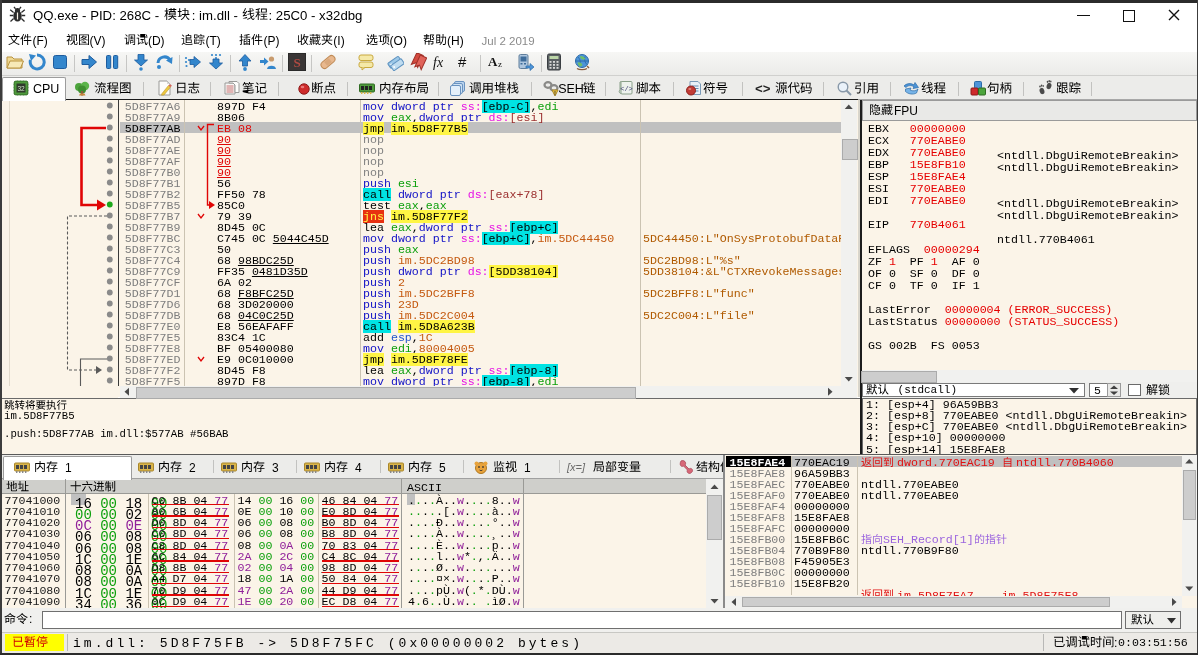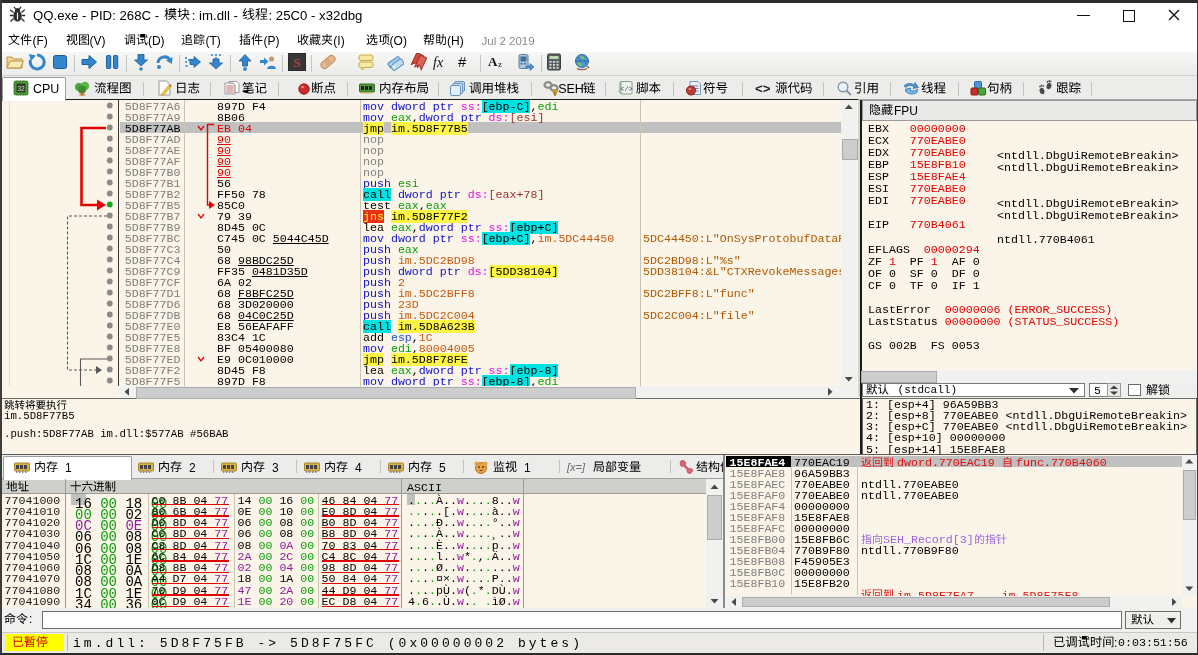--- a/index.html
+++ b/index.html
@@ -380,21 +380,21 @@
 5D8F77D6
 5D8F77DB
 5D8F77E0
 5D8F77E5
 5D8F77E8
 5D8F77ED
 5D8F77F2
 5D8F77F5</pre>
 <pre style="position:absolute;left:217px;top:100.8px;margin:0;font-family:'Liberation Mono',monospace;font-size:11.63px;line-height:11.0px;color:#000;z-index:5;">897D F4
 8B06
-<span style="color:#E00505;">EB 04</span>
+<span style="color:#E00505;">EB 08</span>
 <span style="color:#E00505;text-decoration:underline;text-decoration-color:#E00505;text-underline-offset:1px;">90</span>
 <span style="color:#E00505;text-decoration:underline;text-decoration-color:#E00505;text-underline-offset:1px;">90</span>
 <span style="color:#E00505;text-decoration:underline;text-decoration-color:#E00505;text-underline-offset:1px;">90</span>
 <span style="color:#E00505;text-decoration:underline;text-decoration-color:#E00505;text-underline-offset:1px;">90</span>
 56
 FF50 78
 85C0
 79 39
 8D45 0C
 C745 0C <span style="text-decoration:underline;text-decoration-color:#000;text-underline-offset:1px;">5044C45D</span>
@@ -535,21 +535,21 @@
 ESI   <span style="color:#E60000">770EABE0</span>
 EDI   <span style="color:#E60000">770EABE0</span>
 
 EIP   <span style="color:#E60000">770B4061</span>
 
 EFLAGS  <span style="color:#E60000">00000294</span>
 ZF <span style="color:#E60000">1</span>  PF <span style="color:#E60000">1</span>  AF 0
 OF 0  SF 0  DF 0
 CF 0  TF 0  IF 1
 
-LastError  <span style="color:#E60000">00000006 (ERROR_SUCCESS)</span>
+LastError  <span style="color:#E60000">00000004 (ERROR_SUCCESS)</span>
 LastStatus <span style="color:#E60000">00000000 (STATUS_SUCCESS)</span>
 
 GS 002B  FS 0053</pre>
 <pre style="position:absolute;left:997px;top:149.6px;margin:0;font-family:'Liberation Mono',monospace;font-size:11.63px;line-height:12.05px;color:#000;z-index:5;">&lt;ntdll.DbgUiRemoteBreakin&gt;</pre>
 <pre style="position:absolute;left:997px;top:161.65px;margin:0;font-family:'Liberation Mono',monospace;font-size:11.63px;line-height:12.05px;color:#000;z-index:5;">&lt;ntdll.DbgUiRemoteBreakin&gt;</pre>
 <pre style="position:absolute;left:997px;top:197.8px;margin:0;font-family:'Liberation Mono',monospace;font-size:11.63px;line-height:12.05px;color:#000;z-index:5;">&lt;ntdll.DbgUiRemoteBreakin&gt;</pre>
 <pre style="position:absolute;left:997px;top:209.85000000000002px;margin:0;font-family:'Liberation Mono',monospace;font-size:11.63px;line-height:12.05px;color:#000;z-index:5;">&lt;ntdll.DbgUiRemoteBreakin&gt;</pre>
 <pre style="position:absolute;left:997px;top:233.95px;margin:0;font-family:'Liberation Mono',monospace;font-size:11.63px;line-height:12.05px;color:#000;z-index:5;">ntdll.770B4061</pre>
 <div style="position:absolute;left:860px;top:370px;width:336.5px;height:11.5px;background:#F1F1EF;z-index:6"></div>
 <div style="position:absolute;left:861px;top:371px;width:74px;height:9.5px;background:#CDCDCD;border:1px solid #ABABAB;z-index:7"></div>
@@ -853,27 +853,27 @@
 F45905E3
 00000000
 15E8FB20</pre>
 <svg style="position:absolute;left:861px;top:456.8px;z-index:6;" width="34" height="13" viewBox="0 0 34 13">
     <path d="M 0.8 0.8 C 1.3 1.4 2.0 2.1 2.3 2.6 L 3.0 2.1 C 2.7 1.7 2.0 0.9 1.5 0.4 Z M 2.7 4.1 L0.5 4.1 L0.5 4.9 L1.9 4.9 L1.9 8.0 C 1.5 8.2 0.9 8.6 0.4 9.2 L 0.9 9.9 C 1.4 9.3 1.9 8.7 2.3 8.7 C 2.5 8.7 2.9 9.0 3.4 9.3 C 4.1 9.7 5.1 9.8 6.4 9.8 C 7.5 9.8 9.5 9.7 10.3 9.7 C 10.3 9.5 10.5 9.1 10.6 8.8 C 9.5 9.0 7.8 9.0 6.5 9.0 C 5.2 9.0 4.3 9.0 3.5 8.6 C 3.2 8.4 2.9 8.2 2.7 8.1 Z M 5.3 4.7 C 5.8 5.2 6.5 5.7 7.1 6.2 C 6.3 6.9 5.5 7.4 4.6 7.7 C 4.8 7.8 5.0 8.1 5.1 8.3 C 6.0 8.0 6.9 7.4 7.7 6.7 C 8.3 7.3 8.9 7.9 9.3 8.3 L 10.0 7.7 C 9.6 7.3 8.9 6.7 8.2 6.1 C 8.9 5.3 9.5 4.2 9.9 3.0 L 9.4 2.8 L 9.2 2.8 L5.0 2.8 L5.0 1.5 C 6.8 1.4 8.9 1.2 10.2 0.8 L 9.5 0.2 C 8.3 0.5 6.1 0.7 4.2 0.8 L4.2 3.2 C 4.2 4.6 4.1 6.4 3.0 7.7 C 3.2 7.8 3.6 8.0 3.7 8.2 C 4.8 6.9 5.0 5.0 5.0 3.6 L8.9 3.6 C 8.6 4.4 8.1 5.0 7.6 5.6 C 7.0 5.2 6.4 4.7 5.9 4.3 Z M 15.1 3.7 L17.8 3.7 L17.8 6.3 L15.1 6.3 Z M 14.3 3.0 L14.3 7.0 L18.6 7.0 L18.6 3.0 Z M 11.9 0.5 L11.9 10.1 L12.7 10.1 L12.7 9.5 L20.2 9.5 L20.2 10.1 L21.1 10.1 L21.1 0.5 Z M 12.7 8.7 L12.7 1.3 L20.2 1.3 L20.2 8.7 Z M 29.1 0.9 L29.1 7.6 L29.8 7.6 L29.8 0.9 Z M 31.2 0.2 L31.2 8.8 C 31.2 9.0 31.2 9.1 31.0 9.1 C 30.8 9.1 30.2 9.1 29.5 9.1 C 29.7 9.3 29.8 9.7 29.9 9.9 C 30.7 9.9 31.2 9.9 31.6 9.7 C 31.9 9.6 32.0 9.3 32.0 8.8 L32.0 0.2 Z M 22.7 8.8 C 24.3 9.3 26.4 8.9 28.4 8.5 L 28.3 7.8 L 26.0 8.2 L26.0 6.5 L28.2 6.5 L28.2 5.7 L26.0 5.7 L26.0 4.6 L25.2 4.6 L25.2 5.7 L23.1 5.7 L23.1 6.5 L25.2 6.5 L25.2 8.3 Z M 23.3 4.4 C 23.6 4.3 24.0 4.2 27.4 3.9 C 27.6 4.2 27.7 4.4 27.8 4.6 L 28.4 4.2 C 28.1 3.6 27.4 2.6 26.8 1.8 L 26.2 2.2 C 26.4 2.5 26.7 2.9 27.0 3.3 L 24.2 3.5 C 24.6 2.9 25.1 2.2 25.5 1.5 L28.4 1.5 L28.4 0.7 L22.8 0.7 L22.8 1.5 L24.5 1.5 C 24.2 2.2 23.7 2.9 23.6 3.1 C 23.4 3.4 23.2 3.6 23.0 3.6 C 23.1 3.9 23.3 4.2 23.3 4.4 Z" fill="#E01010"></path>
   </svg>
 <pre style="position:absolute;left:897px;top:457.0px;margin:0;font-family:'Liberation Mono',monospace;font-size:11.63px;line-height:11.63px;color:#E01010;z-index:6;">dword.770EAC19</pre>
 <svg style="position:absolute;left:1002px;top:456.8px;z-index:6;" width="12" height="13" viewBox="0 0 12 13">
     <path d="M 2.6 4.7 L8.5 4.7 L8.5 6.3 L2.6 6.3 Z M 2.6 3.9 L2.6 2.3 L8.5 2.3 L8.5 3.9 Z M 2.6 7.1 L8.5 7.1 L8.5 8.7 L2.6 8.7 Z M 5.0 -0.0 C 4.9 0.4 4.7 1.0 4.6 1.5 L1.8 1.5 L1.8 10.1 L2.6 10.1 L2.6 9.5 L8.5 9.5 L8.5 10.1 L9.4 10.1 L9.4 1.5 L5.4 1.5 C 5.6 1.1 5.8 0.6 6.0 0.1 Z" fill="#E01010"></path>
   </svg>
-<pre style="position:absolute;left:1016px;top:457.0px;margin:0;font-family:'Liberation Mono',monospace;font-size:11.63px;line-height:11.63px;color:#E01010;z-index:6;">func.770B4060</pre>
+<pre style="position:absolute;left:1016px;top:457.0px;margin:0;font-family:'Liberation Mono',monospace;font-size:11.63px;line-height:11.63px;color:#E01010;z-index:6;">ntdll.770B4060</pre>
 <pre style="position:absolute;left:861px;top:479.0px;margin:0;font-family:'Liberation Mono',monospace;font-size:11.63px;line-height:11.0px;color:#000;z-index:5;">ntdll.770EABE0
 ntdll.770EABE0</pre>
 <svg style="position:absolute;left:861px;top:533.8px;z-index:6;" width="23" height="13" viewBox="0 0 23 13">
     <path d="M 9.2 0.6 C 8.4 1.0 7.0 1.4 5.7 1.7 L5.7 0.0 L4.9 0.0 L4.9 3.2 C 4.9 4.1 5.2 4.4 6.5 4.4 C 6.7 4.4 8.8 4.4 9.0 4.4 C 10.1 4.4 10.4 4.0 10.5 2.5 C 10.3 2.5 9.9 2.4 9.8 2.2 C 9.7 3.4 9.6 3.6 9.0 3.6 C 8.5 3.6 6.8 3.6 6.5 3.6 C 5.8 3.6 5.7 3.5 5.7 3.2 L5.7 2.4 C 7.1 2.1 8.7 1.7 9.8 1.3 Z M 5.6 7.8 L9.2 7.8 L9.2 8.9 L5.6 8.9 Z M 5.6 7.1 L5.6 6.0 L9.2 6.0 L9.2 7.1 Z M 4.9 5.3 L4.9 10.1 L5.6 10.1 L5.6 9.6 L9.2 9.6 L9.2 10.1 L10.0 10.1 L10.0 5.3 Z M 2.0 0.0 L2.0 2.2 L0.5 2.2 L0.5 3.0 L2.0 3.0 L2.0 5.4 L 0.3 5.8 L 0.6 6.6 L 2.0 6.2 L2.0 9.2 C 2.0 9.3 2.0 9.3 1.8 9.4 C 1.7 9.4 1.2 9.4 0.7 9.3 C 0.8 9.6 0.9 9.9 1.0 10.1 C 1.7 10.1 2.1 10.1 2.4 10.0 C 2.7 9.8 2.8 9.6 2.8 9.1 L2.8 6.0 L 4.3 5.5 L 4.2 4.7 L 2.8 5.1 L2.8 3.0 L4.1 3.0 L4.1 2.2 L2.8 2.2 L2.8 0.0 Z M 15.8 -0.0 C 15.7 0.5 15.4 1.3 15.1 1.9 L12.1 1.9 L12.1 10.1 L12.9 10.1 L12.9 2.7 L20.2 2.7 L20.2 9.0 C 20.2 9.2 20.1 9.3 19.9 9.3 C 19.6 9.3 18.9 9.3 18.1 9.3 C 18.2 9.5 18.3 9.9 18.4 10.1 C 19.4 10.1 20.1 10.1 20.5 10.0 C 20.8 9.8 21.0 9.6 21.0 9.0 L21.0 1.9 L16.0 1.9 C 16.3 1.4 16.6 0.7 16.8 0.1 Z M 15.1 4.9 L17.9 4.9 L17.9 7.1 L15.1 7.1 Z M 14.3 4.2 L14.3 8.6 L15.1 8.6 L15.1 7.8 L18.7 7.8 L18.7 4.2 Z" fill="#9B64DE"></path>
   </svg>
-<pre style="position:absolute;left:883px;top:534.0px;margin:0;font-family:'Liberation Mono',monospace;font-size:11.63px;line-height:11.63px;color:#9B64DE;z-index:6;">SEH_Record[3]</pre>
+<pre style="position:absolute;left:883px;top:534.0px;margin:0;font-family:'Liberation Mono',monospace;font-size:11.63px;line-height:11.63px;color:#9B64DE;z-index:6;">SEH_Record[1]</pre>
 <svg style="position:absolute;left:974px;top:533.8px;z-index:6;" width="34" height="13" viewBox="0 0 34 13">
     <path d="M 6.1 4.6 C 6.7 5.4 7.4 6.5 7.8 7.2 L 8.5 6.7 C 8.1 6.1 7.3 5.0 6.7 4.2 Z M 2.6 -0.0 C 2.6 0.5 2.4 1.2 2.2 1.8 L1.0 1.8 L1.0 9.8 L1.7 9.8 L1.7 9.0 L4.8 9.0 L4.8 1.8 L2.9 1.8 C 3.1 1.3 3.3 0.7 3.5 0.1 Z M 1.7 2.5 L4.0 2.5 L4.0 4.8 L1.7 4.8 Z M 1.7 8.2 L1.7 5.6 L4.0 5.6 L4.0 8.2 Z M 6.6 -0.0 C 6.2 1.5 5.6 3.0 4.9 4.0 C 5.1 4.1 5.4 4.3 5.6 4.4 C 5.9 3.9 6.3 3.2 6.6 2.5 L9.4 2.5 C 9.3 6.9 9.1 8.6 8.8 9.0 C 8.6 9.1 8.5 9.2 8.3 9.2 C 8.0 9.2 7.4 9.2 6.6 9.1 C 6.8 9.3 6.9 9.7 6.9 9.9 C 7.5 9.9 8.2 9.9 8.6 9.9 C 9.0 9.9 9.2 9.8 9.4 9.4 C 9.9 8.9 10.0 7.2 10.2 2.2 C 10.2 2.0 10.2 1.7 10.2 1.7 L6.9 1.7 C 7.1 1.2 7.2 0.7 7.4 0.1 Z M 20.2 0.6 C 19.4 1.0 18.0 1.4 16.7 1.7 L16.7 0.0 L15.9 0.0 L15.9 3.2 C 15.9 4.1 16.2 4.4 17.5 4.4 C 17.7 4.4 19.8 4.4 20.0 4.4 C 21.1 4.4 21.4 4.0 21.5 2.5 C 21.3 2.5 20.9 2.4 20.8 2.2 C 20.7 3.4 20.6 3.6 20.0 3.6 C 19.5 3.6 17.8 3.6 17.5 3.6 C 16.8 3.6 16.7 3.5 16.7 3.2 L16.7 2.4 C 18.1 2.1 19.7 1.7 20.8 1.3 Z M 16.6 7.8 L20.2 7.8 L20.2 8.9 L16.6 8.9 Z M 16.6 7.1 L16.6 6.0 L20.2 6.0 L20.2 7.1 Z M 15.9 5.3 L15.9 10.1 L16.6 10.1 L16.6 9.6 L20.2 9.6 L20.2 10.1 L21.0 10.1 L21.0 5.3 Z M 13.0 0.0 L13.0 2.2 L11.5 2.2 L11.5 3.0 L13.0 3.0 L13.0 5.4 L 11.3 5.8 L 11.6 6.6 L 13.0 6.2 L13.0 9.2 C 13.0 9.3 13.0 9.3 12.8 9.4 C 12.7 9.4 12.2 9.4 11.7 9.3 C 11.8 9.6 11.9 9.9 12.0 10.1 C 12.7 10.1 13.1 10.1 13.4 10.0 C 13.7 9.8 13.8 9.6 13.8 9.1 L13.8 6.0 L 15.3 5.5 L 15.2 4.7 L 13.8 5.1 L13.8 3.0 L15.1 3.0 L15.1 2.2 L13.8 2.2 L13.8 0.0 Z M 29.3 0.1 L29.3 3.7 L26.7 3.7 L26.7 4.5 L29.3 4.5 L29.3 10.1 L30.1 10.1 L30.1 4.5 L32.5 4.5 L32.5 3.7 L30.1 3.7 L30.1 0.1 Z M 24.0 0.0 C 23.7 1.1 23.0 2.0 22.3 2.7 C 22.5 2.9 22.7 3.3 22.8 3.5 C 23.2 3.1 23.5 2.6 23.9 2.1 L26.7 2.1 L26.7 1.3 L24.3 1.3 C 24.5 0.9 24.7 0.6 24.8 0.2 Z M 22.7 5.5 L22.7 6.2 L24.3 6.2 L24.3 8.5 C 24.3 9.0 24.0 9.2 23.8 9.3 C 23.9 9.5 24.1 9.9 24.2 10.1 C 24.4 9.9 24.7 9.7 26.9 8.6 C 26.8 8.4 26.7 8.1 26.7 7.9 L 25.1 8.7 L25.1 6.2 L26.6 6.2 L26.6 5.5 L25.1 5.5 L25.1 4.0 L26.4 4.0 L26.4 3.2 L23.2 3.2 L23.2 4.0 L24.3 4.0 L24.3 5.5 Z" fill="#9B64DE"></path>
   </svg>
 <pre style="position:absolute;left:861px;top:545.0px;margin:0;font-family:'Liberation Mono',monospace;font-size:11.63px;line-height:11.63px;color:#000;z-index:5;">ntdll.770B9F80</pre>
 <div style="position:absolute;left:897px;top:589.0px;width:250px;height:6.5px;overflow:hidden;z-index:5">
 <pre style="margin:0;font-family:'Liberation Mono',monospace;font-size:11.63px;color:#E01010">im.5D8F7FA7    im.5D8F75F8</pre>
   </div>
 <svg style="position:absolute;left:861px;top:588.8px;z-index:5" width="34" height="7" viewBox="0 0 34 7">
     <path d="M 0.8 0.8 C 1.3 1.4 2.0 2.1 2.3 2.6 L 3.0 2.1 C 2.7 1.7 2.0 0.9 1.5 0.4 Z M 2.7 4.1 L0.5 4.1 L0.5 4.9 L1.9 4.9 L1.9 8.0 C 1.5 8.2 0.9 8.6 0.4 9.2 L 0.9 9.9 C 1.4 9.3 1.9 8.7 2.3 8.7 C 2.5 8.7 2.9 9.0 3.4 9.3 C 4.1 9.7 5.1 9.8 6.4 9.8 C 7.5 9.8 9.5 9.7 10.3 9.7 C 10.3 9.5 10.5 9.1 10.6 8.8 C 9.5 9.0 7.8 9.0 6.5 9.0 C 5.2 9.0 4.3 9.0 3.5 8.6 C 3.2 8.4 2.9 8.2 2.7 8.1 Z M 5.3 4.7 C 5.8 5.2 6.5 5.7 7.1 6.2 C 6.3 6.9 5.5 7.4 4.6 7.7 C 4.8 7.8 5.0 8.1 5.1 8.3 C 6.0 8.0 6.9 7.4 7.7 6.7 C 8.3 7.3 8.9 7.9 9.3 8.3 L 10.0 7.7 C 9.6 7.3 8.9 6.7 8.2 6.1 C 8.9 5.3 9.5 4.2 9.9 3.0 L 9.4 2.8 L 9.2 2.8 L5.0 2.8 L5.0 1.5 C 6.8 1.4 8.9 1.2 10.2 0.8 L 9.5 0.2 C 8.3 0.5 6.1 0.7 4.2 0.8 L4.2 3.2 C 4.2 4.6 4.1 6.4 3.0 7.7 C 3.2 7.8 3.6 8.0 3.7 8.2 C 4.8 6.9 5.0 5.0 5.0 3.6 L8.9 3.6 C 8.6 4.4 8.1 5.0 7.6 5.6 C 7.0 5.2 6.4 4.7 5.9 4.3 Z M 15.1 3.7 L17.8 3.7 L17.8 6.3 L15.1 6.3 Z M 14.3 3.0 L14.3 7.0 L18.6 7.0 L18.6 3.0 Z M 11.9 0.5 L11.9 10.1 L12.7 10.1 L12.7 9.5 L20.2 9.5 L20.2 10.1 L21.1 10.1 L21.1 0.5 Z M 12.7 8.7 L12.7 1.3 L20.2 1.3 L20.2 8.7 Z M 29.1 0.9 L29.1 7.6 L29.8 7.6 L29.8 0.9 Z M 31.2 0.2 L31.2 8.8 C 31.2 9.0 31.2 9.1 31.0 9.1 C 30.8 9.1 30.2 9.1 29.5 9.1 C 29.7 9.3 29.8 9.7 29.9 9.9 C 30.7 9.9 31.2 9.9 31.6 9.7 C 31.9 9.6 32.0 9.3 32.0 8.8 L32.0 0.2 Z M 22.7 8.8 C 24.3 9.3 26.4 8.9 28.4 8.5 L 28.3 7.8 L 26.0 8.2 L26.0 6.5 L28.2 6.5 L28.2 5.7 L26.0 5.7 L26.0 4.6 L25.2 4.6 L25.2 5.7 L23.1 5.7 L23.1 6.5 L25.2 6.5 L25.2 8.3 Z M 23.3 4.4 C 23.6 4.3 24.0 4.2 27.4 3.9 C 27.6 4.2 27.7 4.4 27.8 4.6 L 28.4 4.2 C 28.1 3.6 27.4 2.6 26.8 1.8 L 26.2 2.2 C 26.4 2.5 26.7 2.9 27.0 3.3 L 24.2 3.5 C 24.6 2.9 25.1 2.2 25.5 1.5 L28.4 1.5 L28.4 0.7 L22.8 0.7 L22.8 1.5 L24.5 1.5 C 24.2 2.2 23.7 2.9 23.6 3.1 C 23.4 3.4 23.2 3.6 23.0 3.6 C 23.1 3.9 23.3 4.2 23.3 4.4 Z" fill="#E01010"></path>
   </svg>

